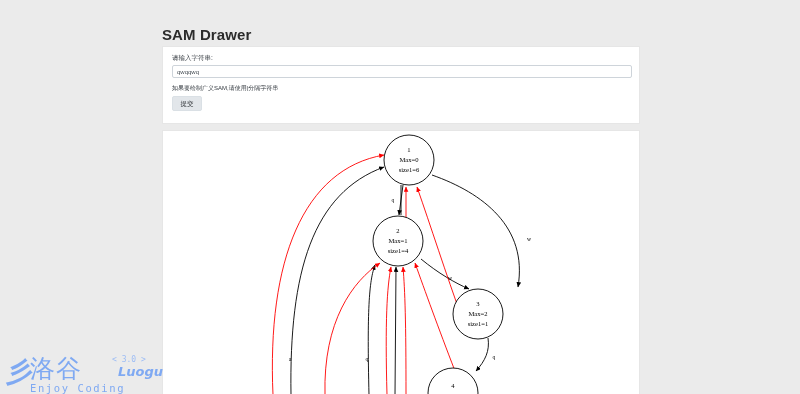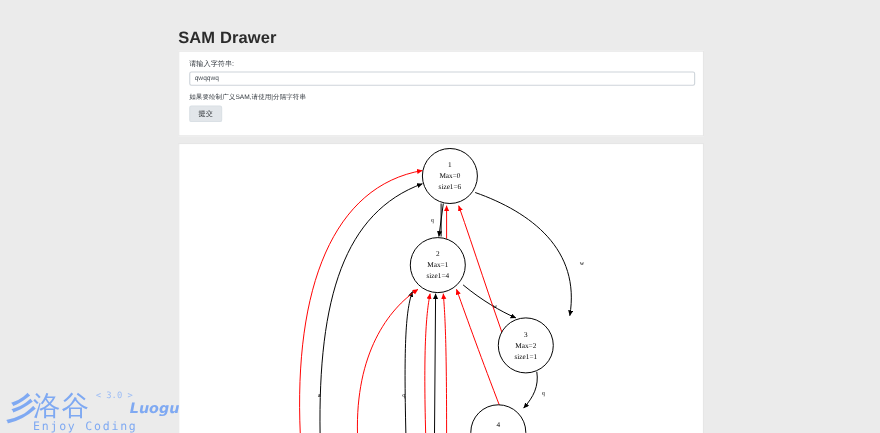--- a/index.html
+++ b/index.html
@@ -71,21 +71,21 @@
     position:absolute;left:2px;top:6px;
     font-size:27px;color:#7fa9f2;font-weight:700;
     font-family:"DejaVu Sans",sans-serif;line-height:27px;
   }
   .wm-cn{
     position:absolute;left:26px;top:3px;
     font-size:25px;color:#7fa9f2;font-weight:400;
     font-family:"DejaVu Sans",sans-serif;line-height:27px;letter-spacing:1px;text-align:center;
   }
   .wm-ver{
-    position:absolute;left:83px;top:3px;
+    position:absolute;left:108px;top:3px;
     font-size:8px;color:#9dbdf5;
     font-family:"DejaVu Sans Mono",monospace;
   }
   .wm-luogu{
     position:absolute;left:98px;top:12px;
     font-size:13px;color:#7fa9f2;font-style:italic;font-weight:700;
     font-family:"DejaVu Sans",sans-serif;
     margin-left:16px;
   }
   .wm-slogan{

